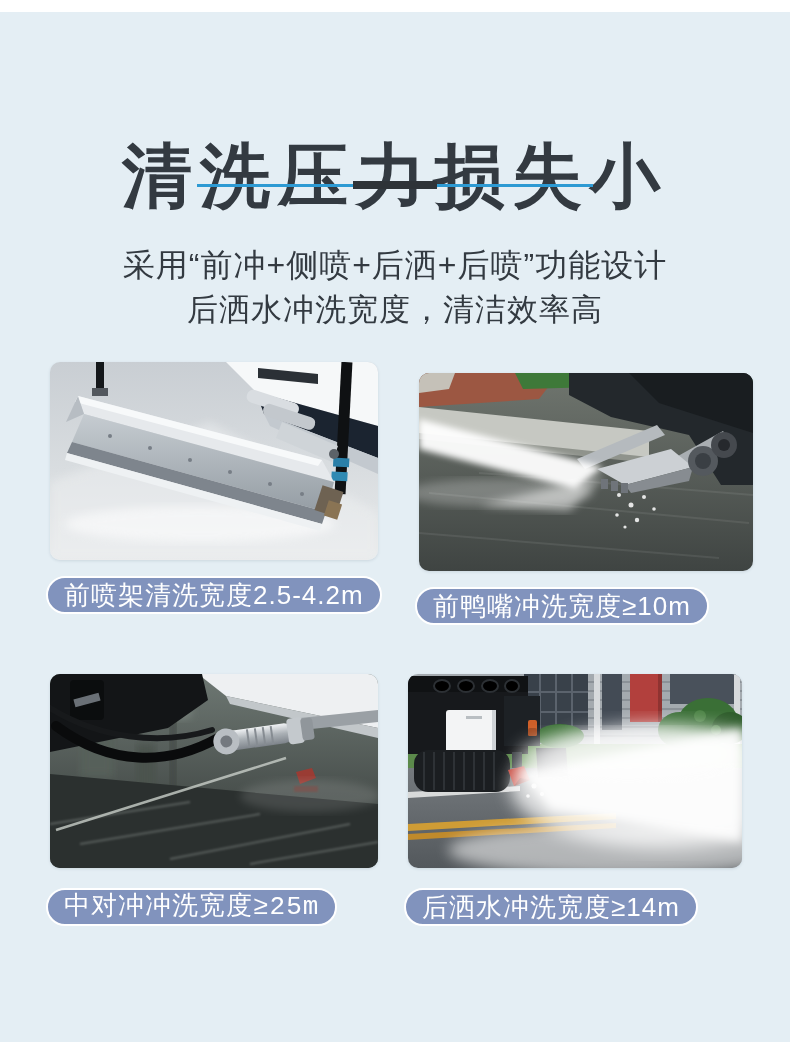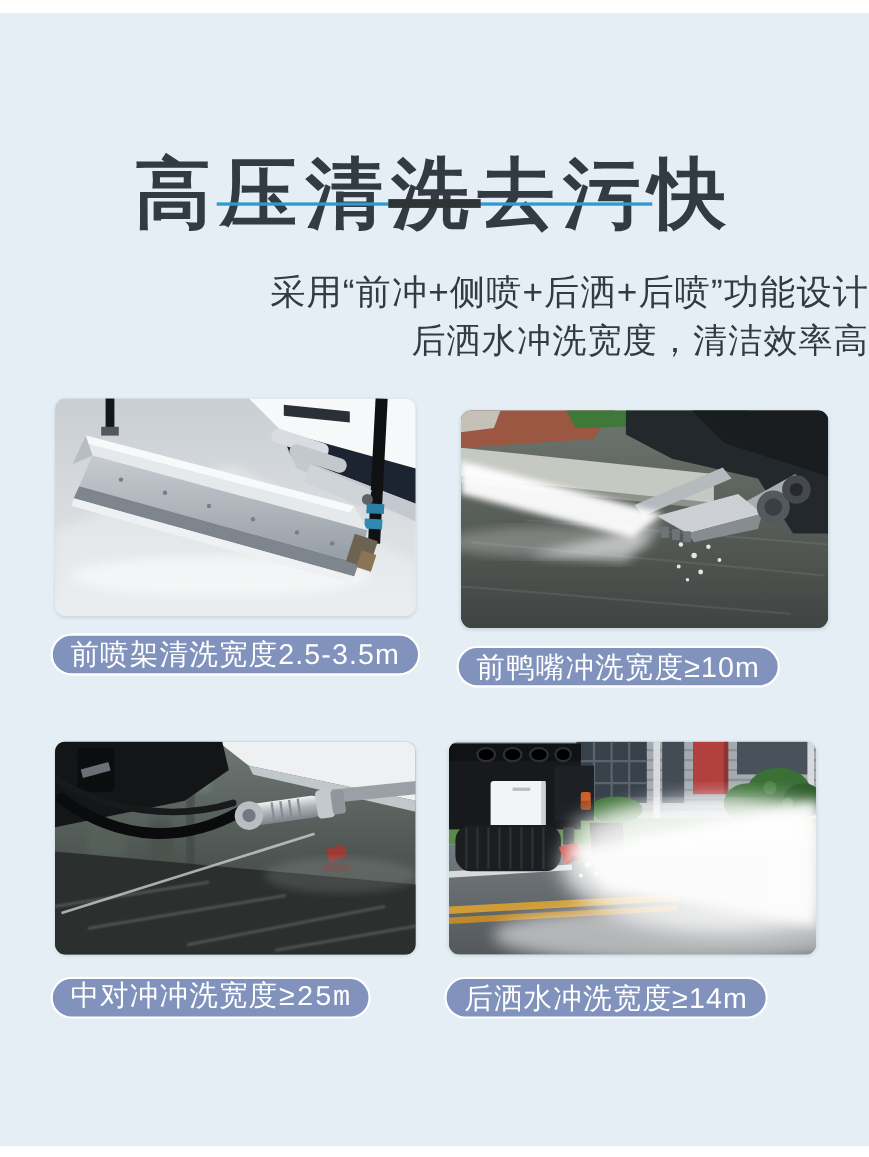--- a/index.html
+++ b/index.html
@@ -4,21 +4,21 @@
 <style>
   html,body{margin:0;padding:0;background:#ffffff;}
   body{font-family:"Liberation Sans","DejaVu Sans",sans-serif;}
   .page{position:relative;width:790px;height:1052px;background:#ffffff;overflow:hidden;}
   .panel{position:absolute;left:0;top:12px;width:790px;height:1030px;background:#e4eef4;}
   .title{position:absolute;left:0;top:90px;width:790px;text-align:center;
          font-size:70px;font-weight:700;letter-spacing:8px;color:#333a41;line-height:78px;}
   .divider{position:absolute;left:197px;top:181px;width:396px;height:8px;}
   .divider-line{position:absolute;left:0;top:3px;width:100%;height:3px;background:#2d9ad3;display:block;}
   .divider-accent{position:absolute;left:calc(50% - 42px);top:0;width:84px;height:8px;background:#2e3338;display:block;}
-  .subtitle{position:absolute;left:0;width:790px;text-align:right;color:#333a41;letter-spacing:1px;}
+  .subtitle{position:absolute;left:0;width:790px;text-align:center;color:#333a41;letter-spacing:1px;}
   .subtitle.s1{top:212px;font-size:32px;}
   .subtitle.s2{top:258px;font-size:31px;}
   .cell{position:absolute;}
   .cell.c1{left:50px;top:362px;width:328px;}
   .cell.c2{left:408px;top:362px;width:334px;}
   .cell.c3{left:50px;top:674px;width:328px;font-family:Liberation Mono, monospace;}
   .cell.c4{left:408px;top:674px;width:334px;}
   .photo{width:100%;border-radius:10px;overflow:hidden;line-height:0;box-shadow:0 1px 3px rgba(90,110,130,.18);}
   .cell.c1 .photo,.cell.c2 .photo{height:198px;}
   .cell.c3 .photo,.cell.c4 .photo{height:194px;}
@@ -28,21 +28,21 @@
         white-space:nowrap;letter-spacing:1px;}
   .cell.c1 .pill,.cell.c2 .pill{margin-top:16px;}
   .cell.c3 .pill,.cell.c4 .pill{margin-top:20px;}
 </style>
 </head>
 <body>
 
 <div class="page">
   <div class="panel"></div>
 
-  <h1 class="title">高压清洗去污快</h1>
+  <h1 class="title">清洗压力损失小</h1>
 
   <div class="divider">
     <span class="divider-line"></span>
     <span class="divider-accent"></span>
   </div>
 
   <p class="subtitle s1">采用“前冲+侧喷+后洒+后喷”功能设计</p>
   <p class="subtitle s2">后洒水冲洗宽度，清洁效率高</p>
 
   <figure class="cell c1" style="margin:0;">
@@ -94,21 +94,21 @@
           <circle cx="60" cy="74" r="2"></circle>
             <circle cx="100" cy="86" r="2"></circle>
             <circle cx="140" cy="98" r="2"></circle>
           <circle cx="180" cy="110" r="2"></circle>
             <circle cx="220" cy="122" r="2"></circle>
             <circle cx="252" cy="132" r="2"></circle>
         </g>
       </svg>
     </div>
     <div class="pill">
-      <span>前喷架清洗宽度2.5-3.5m</span>
+      <span>前喷架清洗宽度2.5-4.2m</span>
     </div>
   </figure>
 
   <figure class="cell c2" style="margin:11px;">
     <div class="photo">
       <svg viewBox="0 0 334 198" preserveAspectRatio="none">
         <defs>
           <linearGradient id="bA" x1="0" y1="0" x2="0" y2="1">
             <stop offset="0" stop-color="#70766f"></stop>
               <stop offset="1" stop-color="#3f4442"></stop>

